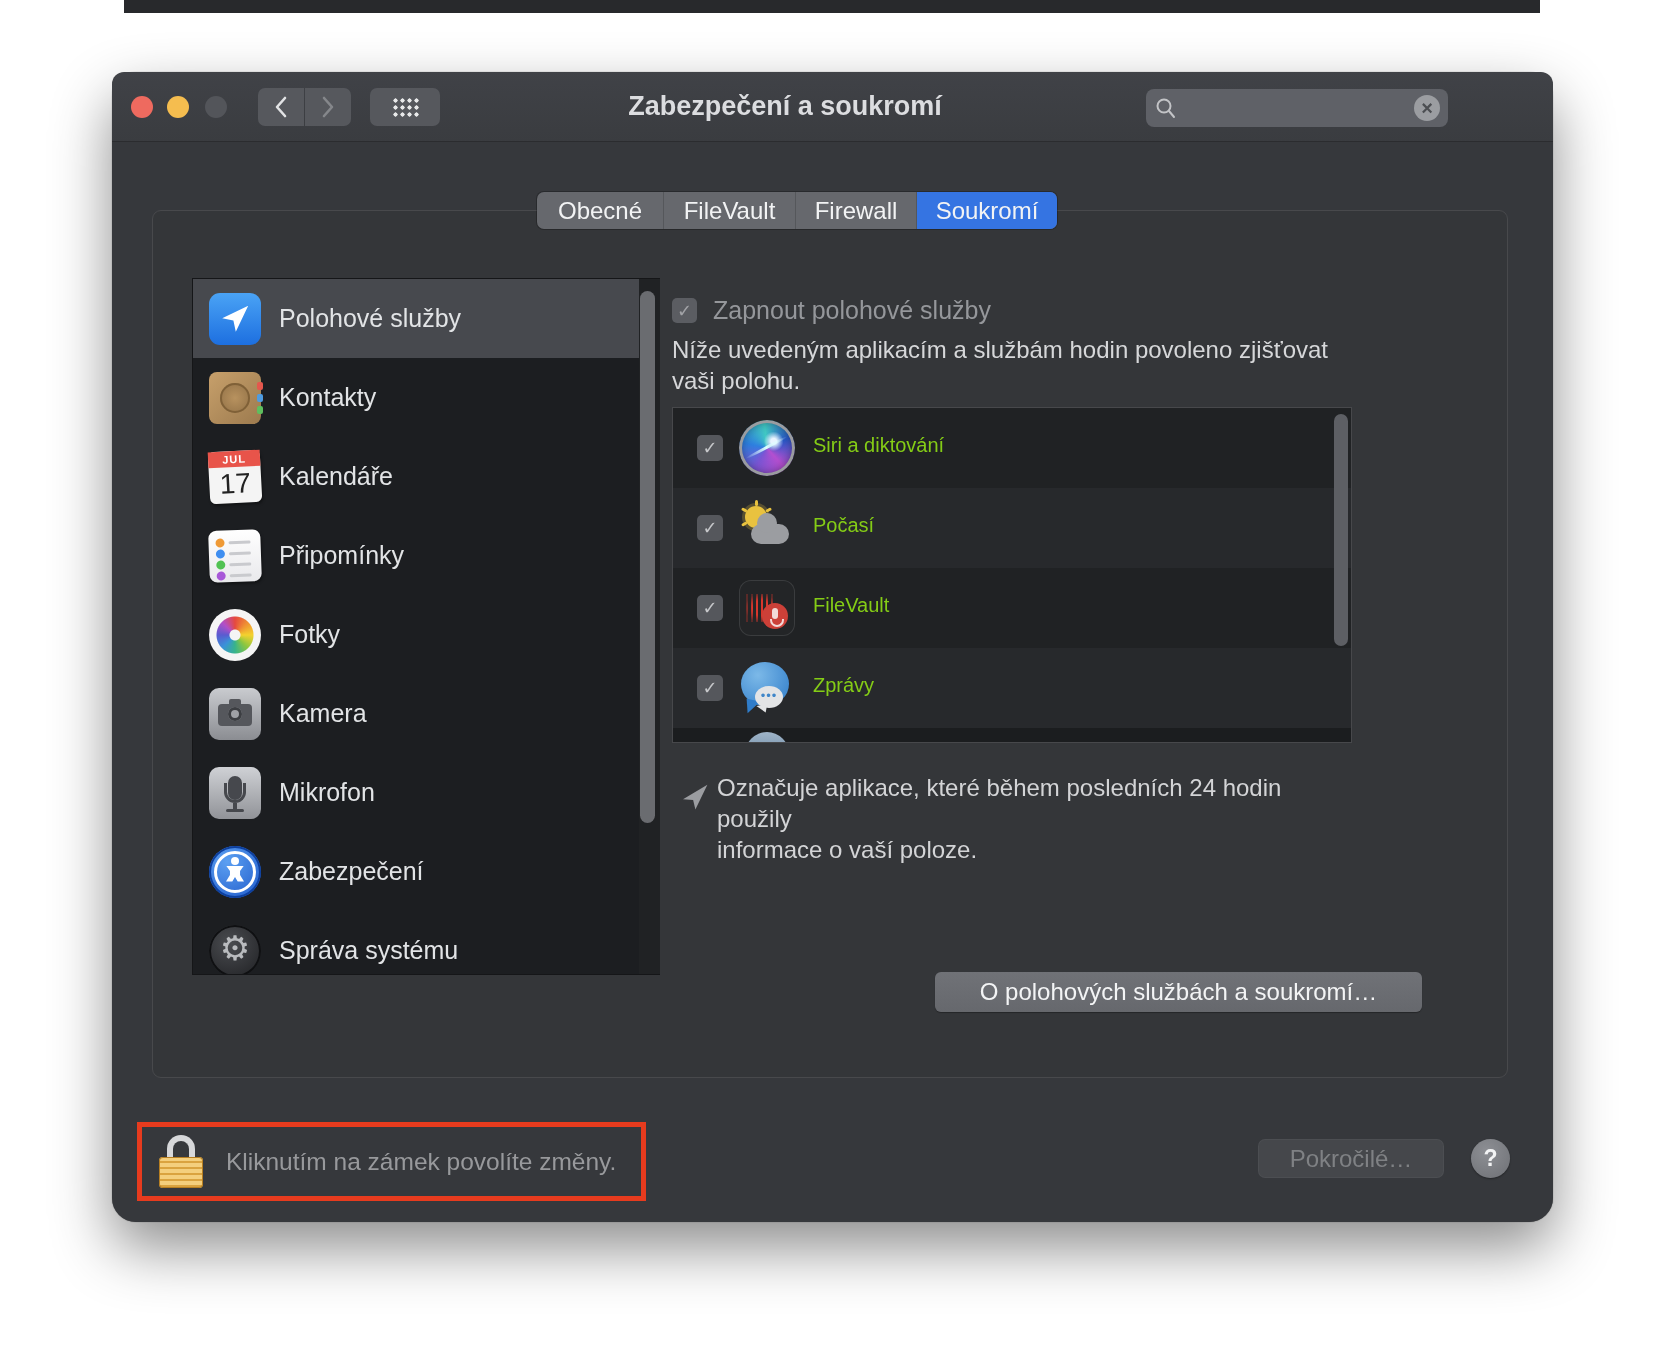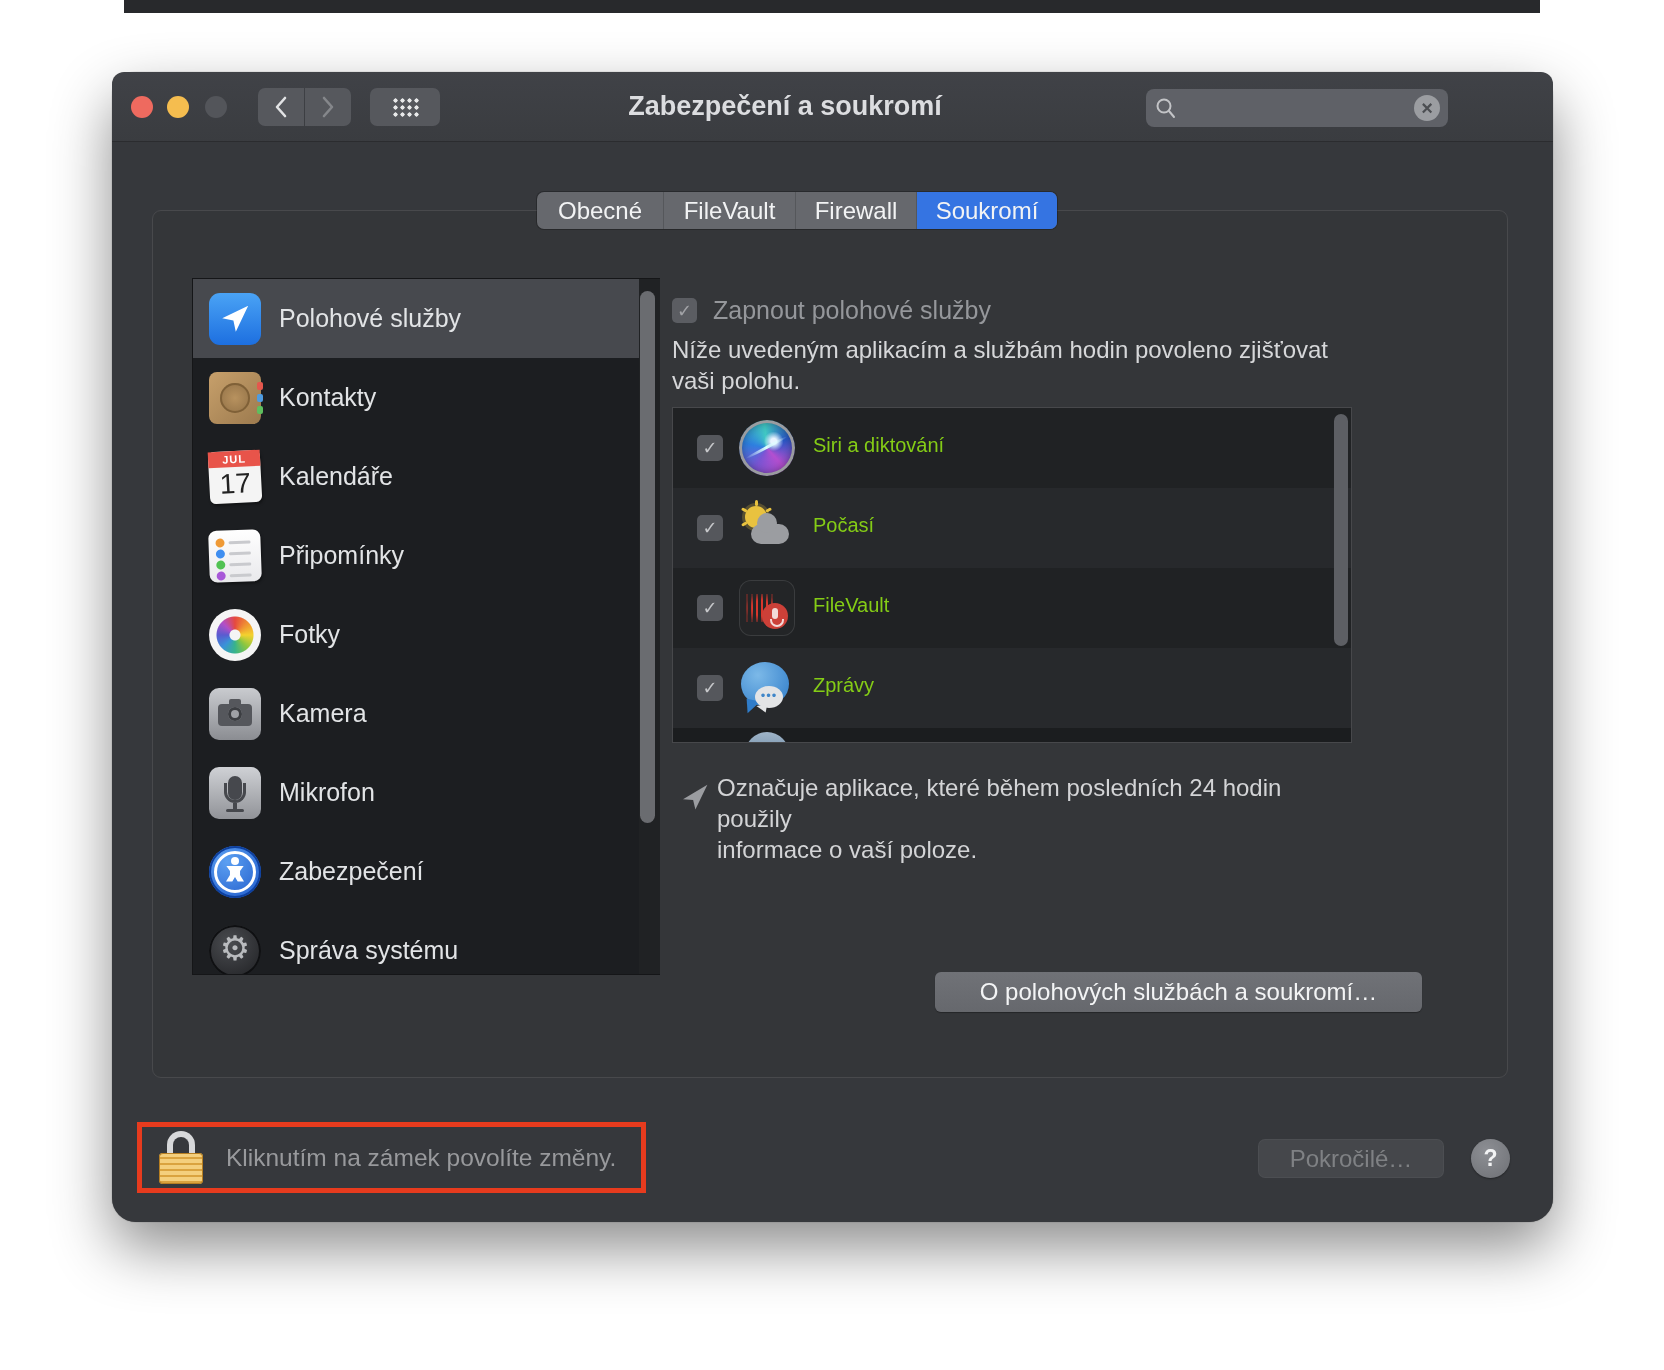--- a/index.html
+++ b/index.html
@@ -197,21 +197,21 @@
 
   
   .note-arrow { position:absolute; left:568px; top:710px; width:30px; height:30px; }
   .note-text { position:absolute; left:605px; top:700px; width:640px; font-size:24px; line-height:31px; color:#d3d4d6; }
 
   .about-btn { position:absolute; left:823px; top:900px; width:487px; height:40px;
     background:linear-gradient(#707277,#66686d); border-radius:6px; color:#f3f4f5; font-size:24px;
     display:flex; align-items:center; justify-content:center; box-shadow:0 1px 1px rgba(0,0,0,.3); white-space:nowrap; }
 
   
-  .lock-box { position:absolute; left:25px; top:1050px; width:509px; height:71px; border:5px solid #e73b1e; display:flex; align-items:center; }
+  .lock-box { position:absolute; left:25px; top:1050px; width:509px; height:79px; border:5px solid #e73b1e; display:flex; align-items:center; }
   .lock-icon { position:relative; width:46px; height:54px; margin-left:16px; flex:0 0 auto; }
   .lock-shackle { position:absolute; left:9px; top:0; width:28px; height:26px; border:6px solid #d7d8da;
     border-bottom:none; border-radius:14px 14px 0 0; }
   .lock-body { position:absolute; left:1px; top:22px; width:44px; height:31px; border-radius:4px;
     background:repeating-linear-gradient(#f4cf7d 0 4px,#daa33f 4px 6px); box-shadow:inset 0 0 0 1px #b77f22; }
   .lock-text { margin-left:22px; font-size:24.5px; color:#98999c; white-space:nowrap; }
 
   .advanced-btn { position:absolute; left:1146px; top:1067px; width:186px; height:39px;
     background:#45474b; border-radius:7px; color:#7f8184; font-size:24px;
     display:flex; align-items:center; justify-content:center; box-shadow:inset 0 0 0 1px rgba(255,255,255,.04); }

